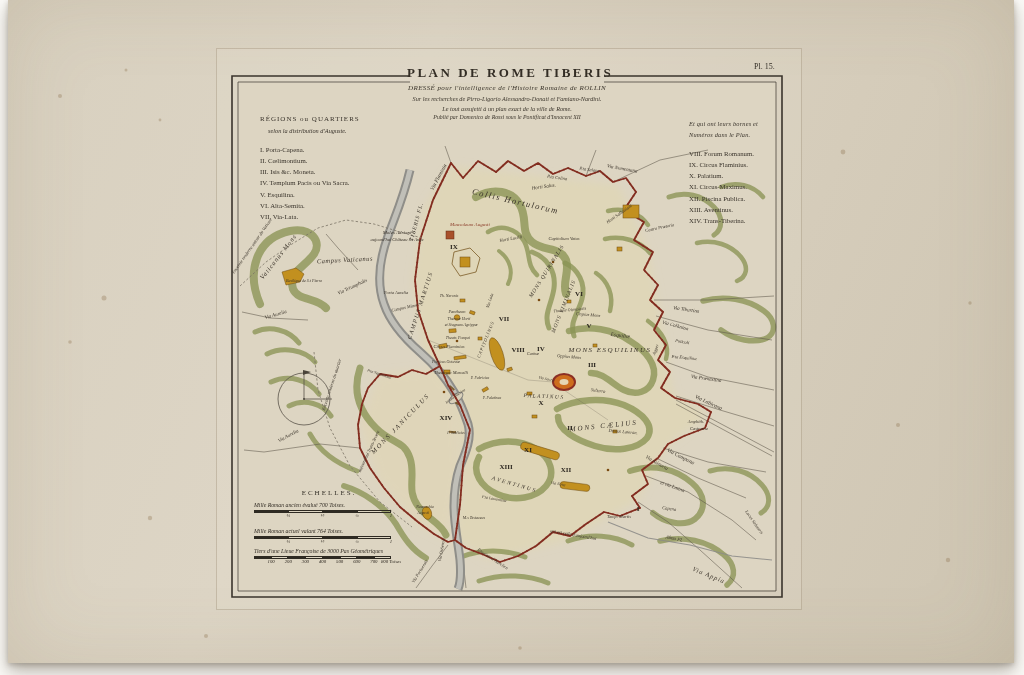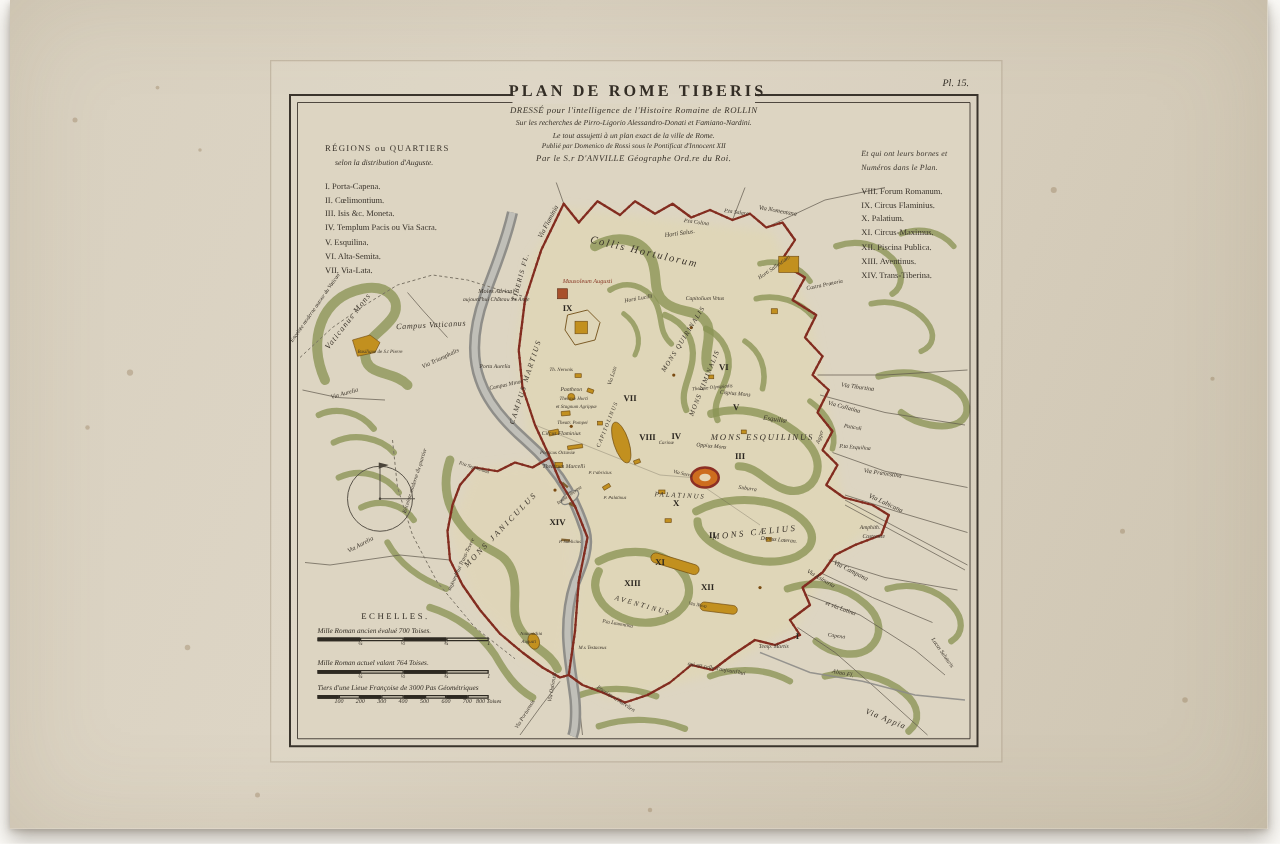--- a/index.html
+++ b/index.html
@@ -17,31 +17,31 @@
   
   .abs{position:absolute}
   .title-main{left:399px;top:65px;width:200px;text-align:center;font-size:13px;font-weight:bold;
               letter-spacing:2.5px;white-space:nowrap;color:#332d25}
   .sub{left:289px;width:420px;text-align:center;color:#3b352c;white-space:nowrap}
   .sub1{top:84px;font-size:7px;font-style:italic;letter-spacing:.4px}
   .sub2{top:95px;font-size:6.2px;font-style:italic}
   .sub3{top:105px;font-size:6.2px;font-style:italic}
   .sub4{top:114px;font-size:5.8px;font-style:italic}
   .sub5{top:123px;font-size:7px;font-style:italic;letter-spacing:.4px}
-  .plate-no{left:746px;top:62px;font-size:8px;font-style:italic}
+  .plate-no{left:746px;top:62px;font-size:8px;}
 
   .legend{font-size:6.8px;line-height:11.3px;color:#3a342c;white-space:nowrap}
   .lg-left{left:252px;top:114px}
   .lg-right{left:681px;top:118px}
   .lg-h1{font-size:7px;letter-spacing:1px}
   .lg-h2{font-size:6.3px;font-style:italic;margin-left:8px}
   .lg-items{margin-top:7px}
   .lg-right .lg-h1,.lg-right .lg-h2{font-style:italic;letter-spacing:.2px;margin-left:0;font-size:6.3px}
 
-  .ech-head{left:281px;top:489px;width:80px;font-size:7px;letter-spacing:2px}
+  .ech-head{left:281px;top:489px;width:80px;text-align:center;font-size:7px;letter-spacing:2px}
   .sb{position:absolute;left:246px;width:160px;color:#332d25}
   #sb1{top:502px}#sb2{top:528px}#sb3{top:548px}
   .sb-label{font-size:5.8px;font-style:italic;white-space:nowrap}
   .sb-bar{margin-top:2px;height:3px;display:flex}
   .sb-seg{height:3px;box-sizing:border-box;border:.5px solid #2e2a22}
   .sb-seg.dark{background:#2e2a22}
   .sb-ticks{position:relative;height:6px;font-size:4.8px;font-style:italic}
   .sb-ticks span{position:absolute;top:0;transform:translateX(-50%);white-space:nowrap}
 
   
@@ -323,21 +323,20 @@
         <text x="371" y="375" font-size="4" class="ml" transform="rotate(18 371 375)">P.ta Septimiana</text>
         <text x="550" y="485" font-size="4" class="ml" transform="rotate(10 550 485)">Via Nova</text>
       </g>
   </svg>
 
   <div class="abs title-main">PLAN DE ROME TIBERIS</div>
   <div class="abs sub sub1">DRESSÉ pour l'intelligence de l'Histoire Romaine de ROLLIN</div>
   <div class="abs sub sub2">Sur les recherches de Pirro-Ligorio Alessandro-Donati et Famiano-Nardini.</div>
   <div class="abs sub sub3">Le tout assujetti à un plan exact de la ville de Rome.</div>
   <div class="abs sub sub4">Publié par Domenico de Rossi sous le Pontificat d'Innocent XII</div>
-  <div class="abs sub sub5">Par le S.r D'ANVILLE Géographe Ord.re du Roi.</div>
   <div class="abs plate-no">Pl. 15.</div>
 
   <div class="abs legend lg-left">
     <div class="lg-h1">RÉGIONS ou QUARTIERS</div>
     <div class="lg-h2">selon la distribution d'Auguste.</div>
     <div class="lg-items" id="lg-left-items">
         <div>I. Porta-Capena.</div>
         <div>II. Cœlimontium.</div>
         <div>III. Isis &amp;c. Moneta.</div>
         <div>IV. Templum Pacis ou Via Sacra.</div>

